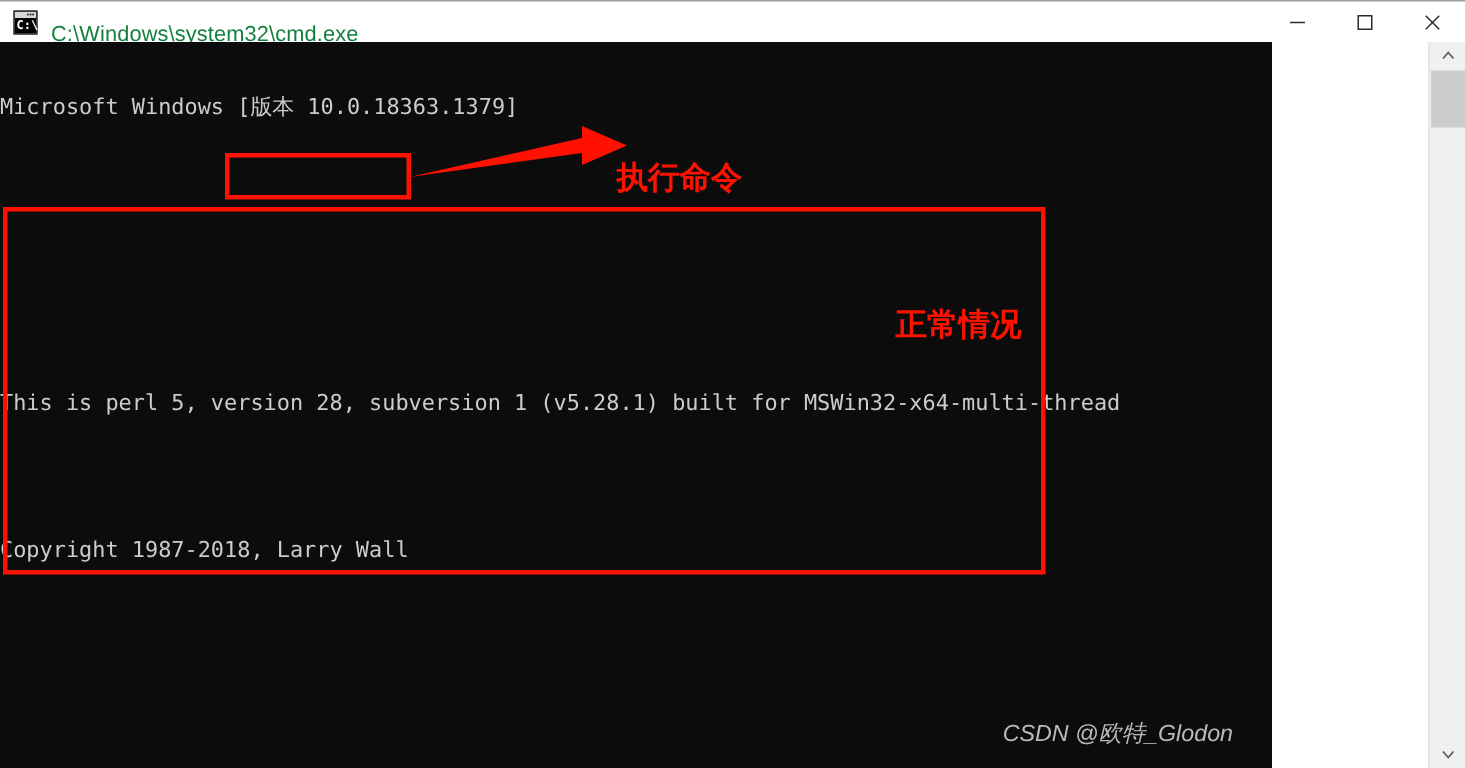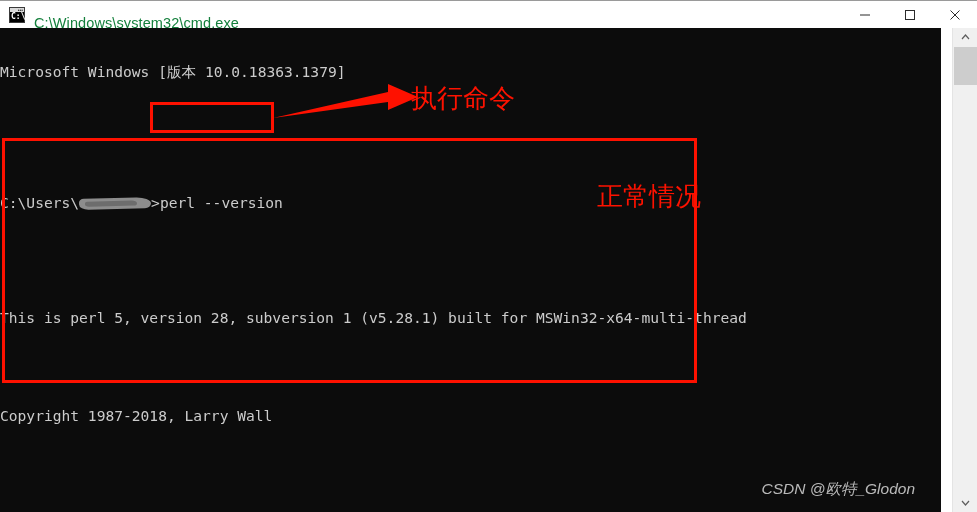--- a/index.html
+++ b/index.html
@@ -83,21 +83,21 @@
     align-items: center;
     justify-content: center;
     color: #2b2b2b;
   }
   .win-btn svg { display: block; }
 
   
   .console {
     position: absolute;
     left: 0; top: 28px;
-    width: 941px;
+    width: 848px;
     height: 484px;
     background: #0c0c0c;
     overflow: hidden;
   }
   .term-text {
     position: absolute;
     left: 0; top: 0;
     width: 952px;
     padding: 3px 0 0 0;
     font-family: "DejaVu Sans Mono", monospace;
@@ -137,24 +137,25 @@
     box-sizing: border-box;
     pointer-events: none;
   }
   #cmd-box { left: 150px; top: 74px; width: 124px; height: 31px; }
   #out-box { left: 2px; top: 110px; width: 695px; height: 245px; }
 
   .annot-cn {
     position: absolute;
     color: #fd1200;
     font-family: "DejaVu Sans", sans-serif;
-    font-size: 26px;
+    font-size: 21px;
     line-height: 24px;
     white-space: nowrap;
-    font-weight: 400;
+    font-weight: 700;
+    margin-top: 20px;
   }
   #annot-exec { left: 411px; top: 58px; }
   #annot-normal { left: 597px; top: 156px; }
 
   .arrow-svg {
     position: absolute;
     left: 270px; top: 52px;
     width: 150px; height: 45px;
     pointer-events: none;
   }
@@ -237,21 +238,20 @@
       </div>
     </div>
   </div>
 
   <div class="console">
     <div class="term-text">
       <div class="term-line">Microsoft Windows [版本 10.0.18363.1379]</div>
       <div class="term-line blank">&nbsp;</div>
 
       
-      <div class="term-line"><span>C:\Users\</span><span class="redact"></span><span>&gt;</span><span>perl --version</span></div>
 
       <div class="term-line blank">&nbsp;</div>
       <div class="term-line">This is perl 5, version 28, subversion 1 (v5.28.1) built for MSWin32-x64-multi-thread</div>
       <div class="term-line blank">&nbsp;</div>
       <div class="term-line">Copyright 1987-2018, Larry Wall</div>
       
       
       
       
       

